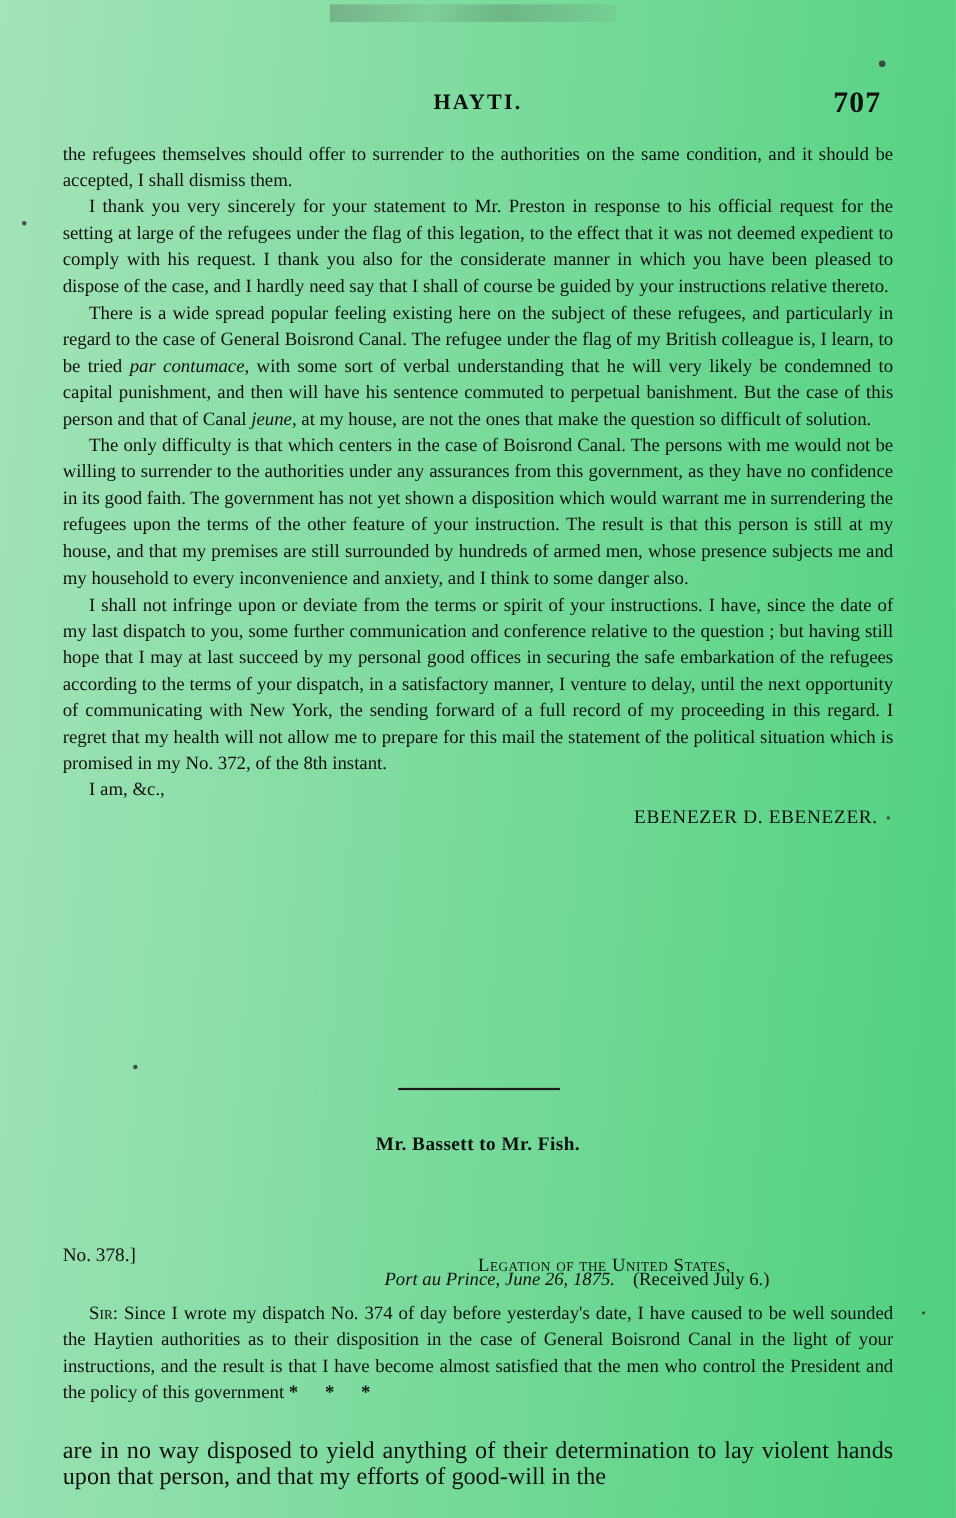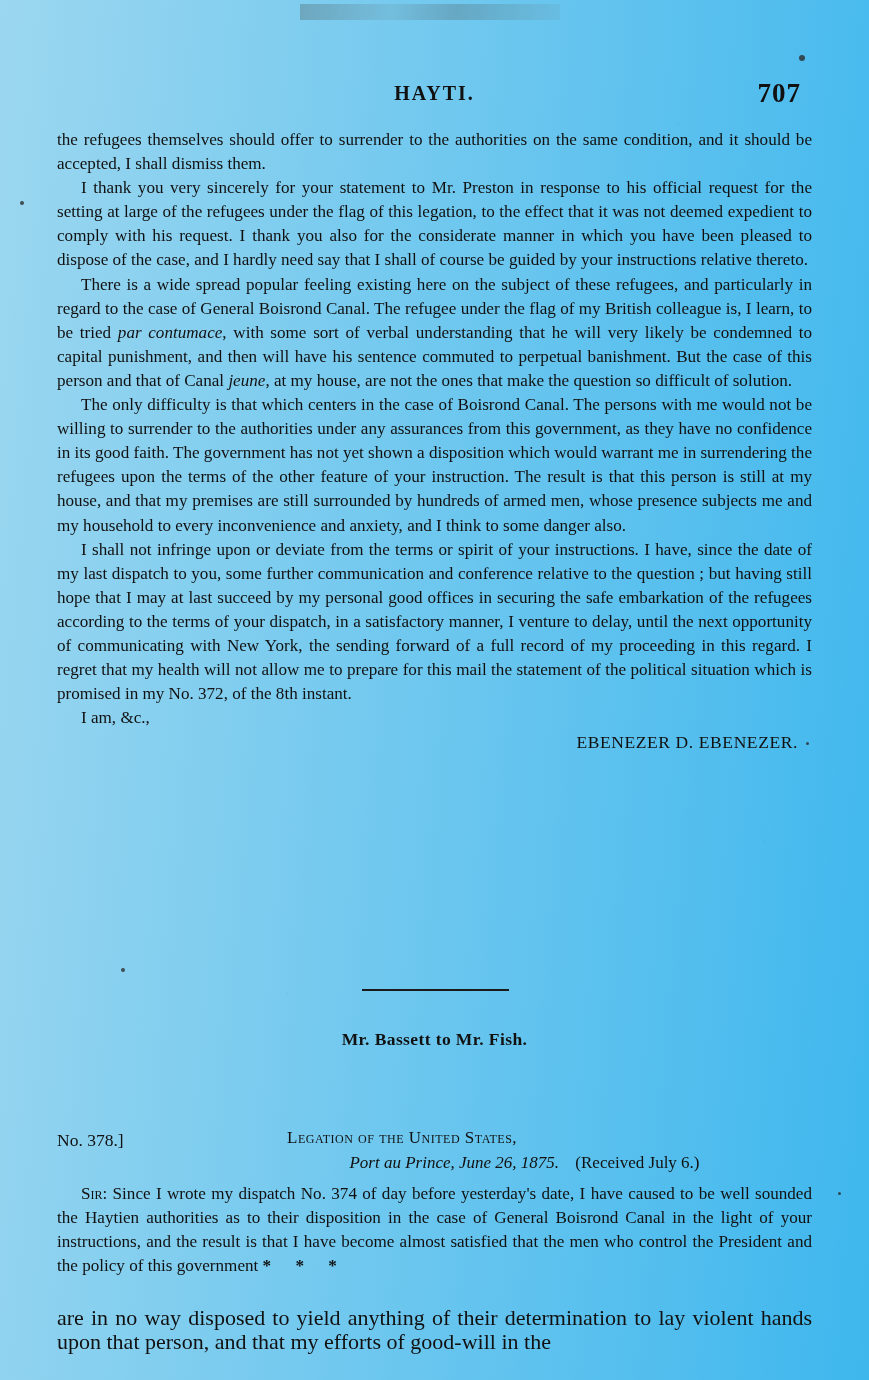--- a/index.html
+++ b/index.html
@@ -11,21 +11,21 @@
     width: 869px;
     height: 1380px;
     position: relative;
     font-family: "Liberation Serif", serif;
     color: #111111;
     overflow: hidden;
   }
   .page {
     position: absolute;
     inset: 0;
-    background: #0ea5e9;
+    background: #22c55e;
   }
   
   .page::before {
     content: "";
     position: absolute;
     inset: 0;
     background:
       radial-gradient(circle at 12% 18%, rgba(0,0,0,0.035) 0 1px, transparent 1.4px),
       radial-gradient(circle at 78% 9%, rgba(0,0,0,0.03) 0 1px, transparent 1.4px),
       radial-gradient(circle at 33% 72%, rgba(0,0,0,0.025) 0 1px, transparent 1.4px),
@@ -150,23 +150,23 @@
   }
   .dispatch-no {
     position: absolute;
     left: 0;
     top: 2px;
     font-size: 17.5px;
   }
   .legation {
     position: absolute;
     left: 230px;
-    top: 0;
+    top: 12px;
     width: 525px;
-    text-align: left;
+    text-align: center;
     font-size: 17px;
     letter-spacing: 0.5px;
   }
   .smallcaps {
     font-variant: small-caps;
   }
   .place-line {
     position: absolute;
     left: 180px;
     top: 25px;

